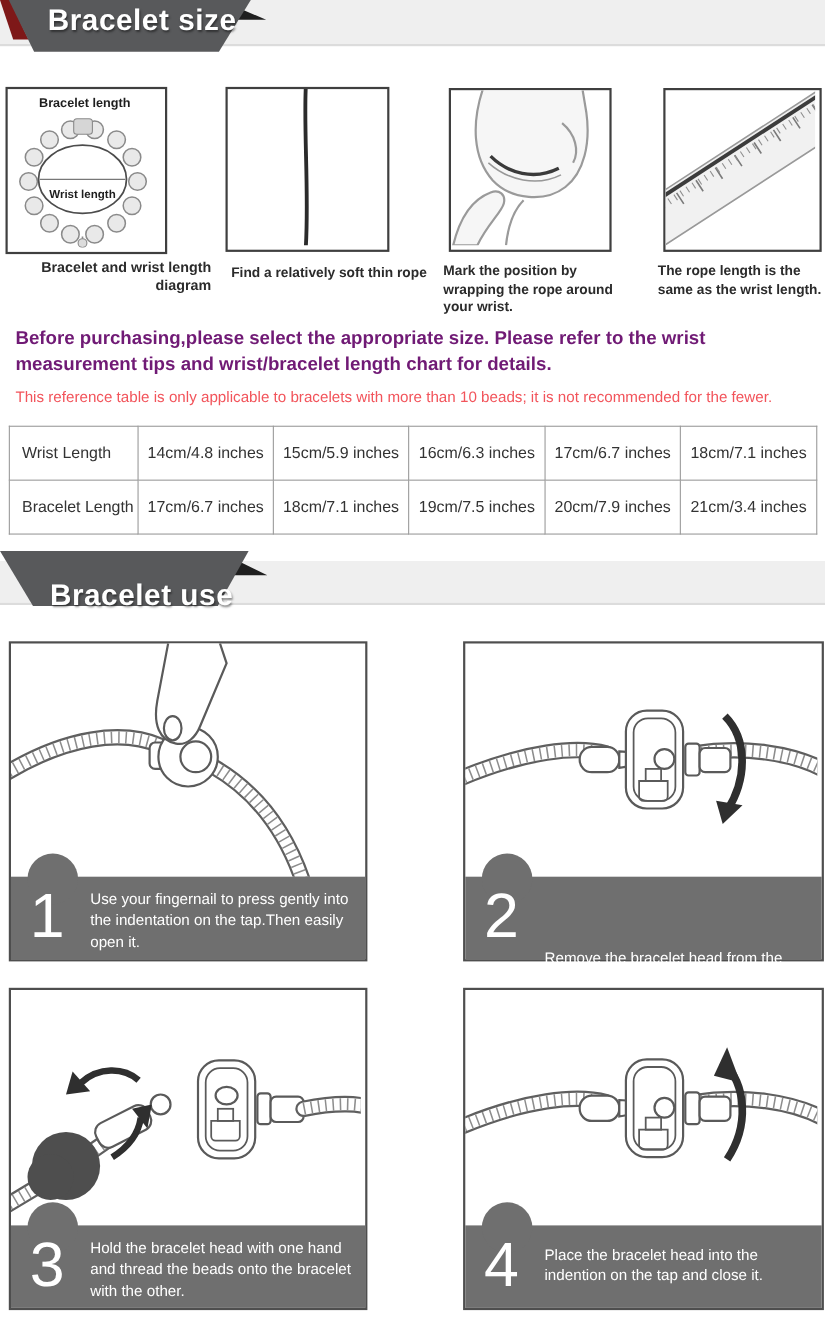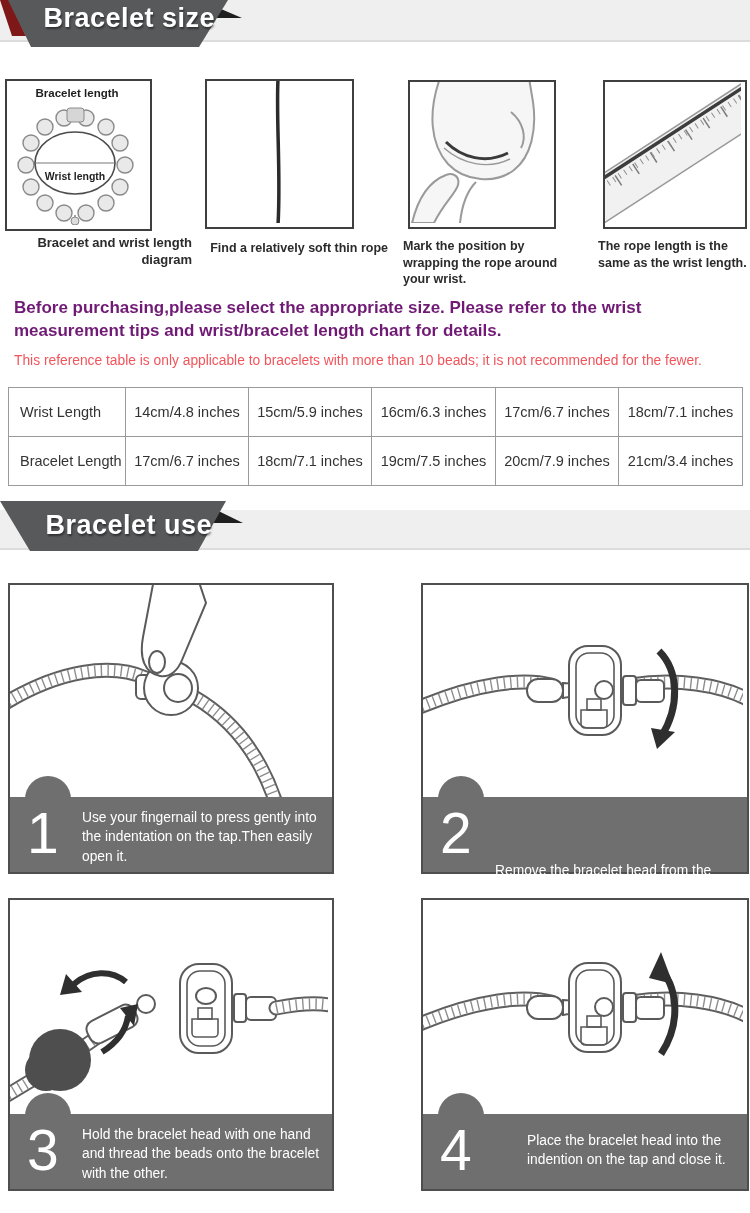--- a/index.html
+++ b/index.html
@@ -146,21 +146,21 @@
       </tr>
     </tbody>
   </table>
 
   <svg class="banner-svg" style="top:497px;" width="750" height="56" viewBox="0 0 750 56">
     <rect x="0" y="13" width="750" height="38" fill="#efefef"></rect>
     <rect x="0" y="51" width="750" height="2" fill="#dcdcdc"></rect>
     <polygon points="198,4 243,26 198,26" fill="#1f1f1f"></polygon>
     <polygon points="0,4 226,4 198,54 30,54" fill="#58595b"></polygon>
   </svg>
-  <div class="banner-label" style="left:12px;top:510px;">Bracelet use</div>
+  <div class="banner-label" style="left:12px;top:526px;">Bracelet use</div>
 
   <div class="panel" style="left:8px;top:583px;width:322px;height:287px;">
     <svg class="draw" width="318" height="212" viewBox="0 0 318 212" preserveAspectRatio="none">
       <path class="s-out" d="M-8,120 C50,84 102,78 136,93"></path>
         <path class="s-in" d="M-8,120 C50,84 102,78 136,93"></path>
       <path class="s-hx" d="M-8,120 C50,84 102,78 136,93"></path>
       <path class="s-out" d="M184,112 C222,134 250,170 266,218"></path>
         <path class="s-in" d="M184,112 C222,134 250,170 266,218"></path>
       <path class="s-hx" d="M184,112 C222,134 250,170 266,218"></path>
       <rect class="ol" x="126" y="90" width="16" height="24" rx="5"></rect>
@@ -252,17 +252,17 @@
       <rect class="ol2" x="164" y="116" width="14" height="11"></rect>
       <path class="ol2" d="M158,127 h26 v14 a4,4 0 0 1 -4,4 h-18 a4,4 0 0 1 -4,-4 Z"></path>
       <rect class="ol" x="200" y="93" width="13" height="29" rx="3"></rect>
       <rect class="ol" x="213" y="97" width="28" height="22" rx="5"></rect>
       <path class="arr" d="M238,154 C258,124 256,86 234,65"></path>
       <polygon fill="#2f2f2f" points="226,78 238,52 250,84"></polygon>
     </svg>
     <div class="bar">
       <div class="bump"></div>
       <div class="stepnum">4</div>
-      <div class="steptext" style="top:17px;margin-left:32px;">Place the bracelet head into the indention on the tap and close it.</div>
+      <div class="steptext" style="top:17px;">Place the bracelet head into the indention on the tap and close it.</div>
     </div>
   </div>
 
 </div>
 
 </body></html>

